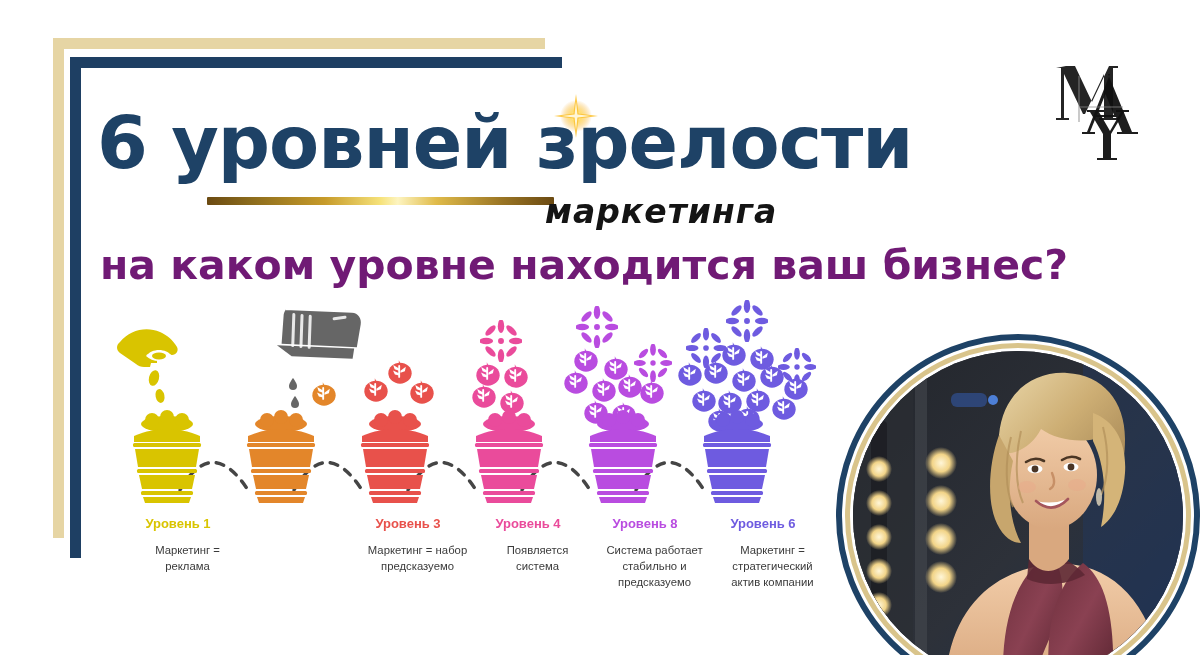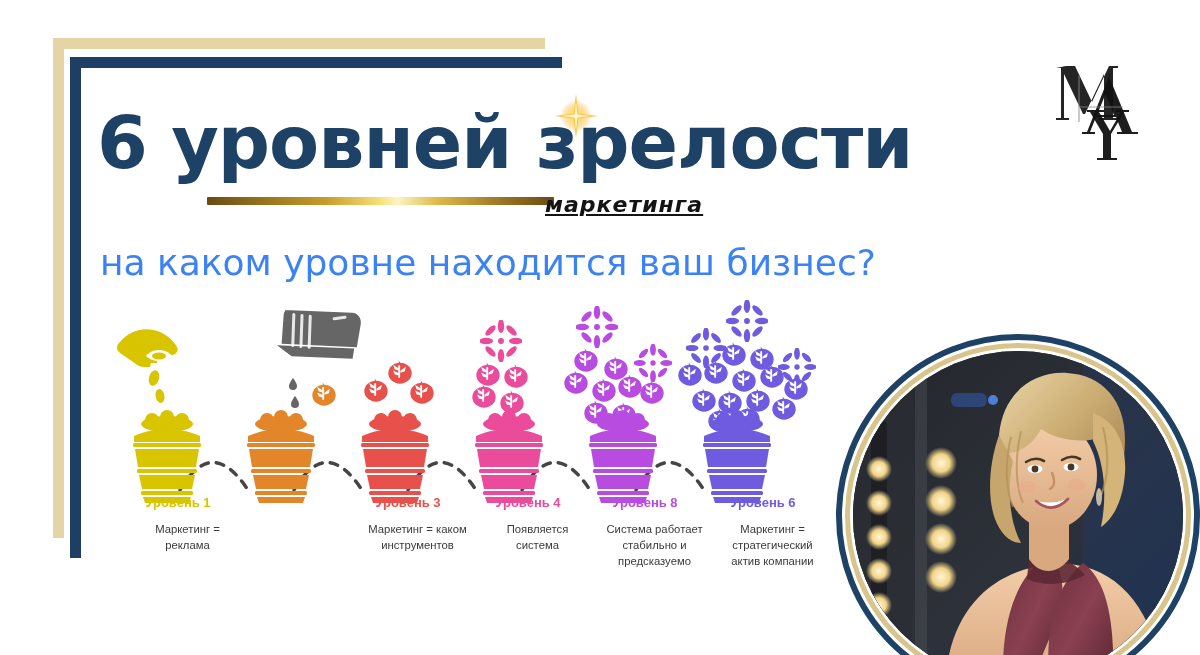--- a/index.html
+++ b/index.html
@@ -32,41 +32,40 @@
     font-family:"DejaVu Sans","Liberation Sans",sans-serif;
   }
   .sparkle{position:absolute;left:552px;top:92px;width:48px;height:48px;}
   .gold-rule{
     position:absolute;left:207px;top:197px;width:347px;height:8px;
     background:linear-gradient(90deg,#6b4a12 0%,#8a6a1c 12%,#c79b2a 34%,#f6e27a 50%,#fdf4c0 55%,#e0bb4a 66%,#9a7524 85%,#6b4a12 100%);
     border-radius:1px;
   }
   .script{
     position:absolute;left:545px;top:192px;
-    font-size:22px;font-weight:700;font-style:italic;
+    font-size:33px;font-weight:700;font-style:italic;
     color:#141414;white-space:nowrap;
     font-family:"DejaVu Sans","Liberation Sans",sans-serif;
     letter-spacing:1px;
-    text-decoration:underline;
   }
   .subtitle{
     position:absolute;left:100px;top:243px;
-    font-size:36px;line-height:1.1;color:#3b82f6;font-weight:400;
+    font-size:41px;line-height:1.1;color:#701a75;font-weight:700;
     white-space:nowrap;
     font-family:"DejaVu Sans","Liberation Sans",sans-serif;
   }
 
   
   .logo{position:absolute;left:1052px;top:52px;width:108px;height:118px;}
 
   
   .diagram{position:absolute;left:110px;top:300px;width:730px;height:210px;}
   .labels{position:absolute;left:118px;top:495px;width:722px;height:90px;}
   .lvl{position:absolute;top:0;width:120px;text-align:center;}
-  .lvl .hdr{font-size:13px;font-weight:700;line-height:1.2;white-space:nowrap;}
+  .lvl .hdr{font-size:13px;font-weight:700;line-height:1.2;white-space:nowrap;margin-top:21px;}
   .lvl .dsc{margin-top:10px;font-size:11.3px;line-height:1.45;color:#3a3a3a;font-weight:400;margin-left:19px;}
 
   
   .portrait-wrap{
     position:absolute;left:836px;top:334px;width:364px;height:364px;
   }
   .ring-navy{
     position:absolute;inset:0;border-radius:50%;
     border:6px solid #1e4266;box-sizing:border-box;
   }
@@ -295,21 +294,21 @@
     </svg>
   </div>
 
   <div class="labels">
     <div class="lvl" style="left:0px;">
       <div class="hdr" style="color:#d9c400">Уровень 1</div>
       <div class="dsc">Маркетинг = реклама</div>
     </div>
     <div class="lvl" style="left:230px;">
       <div class="hdr" style="color:#e8514b">Уровень 3</div>
-      <div class="dsc">Маркетинг = каком инструментов</div>
+      <div class="dsc">Маркетинг = набор предсказуемо</div>
     </div>
     <div class="lvl" style="left:350px;">
       <div class="hdr" style="color:#ea4b9b">Уровень 4</div>
       <div class="dsc">Появляется система</div>
     </div>
     <div class="lvl" style="left:467px;">
       <div class="hdr" style="color:#b94ce0">Уровень 8</div>
       <div class="dsc">Система работает стабильно и предсказуемо</div>
     </div>
     <div class="lvl" style="left:585px;">

